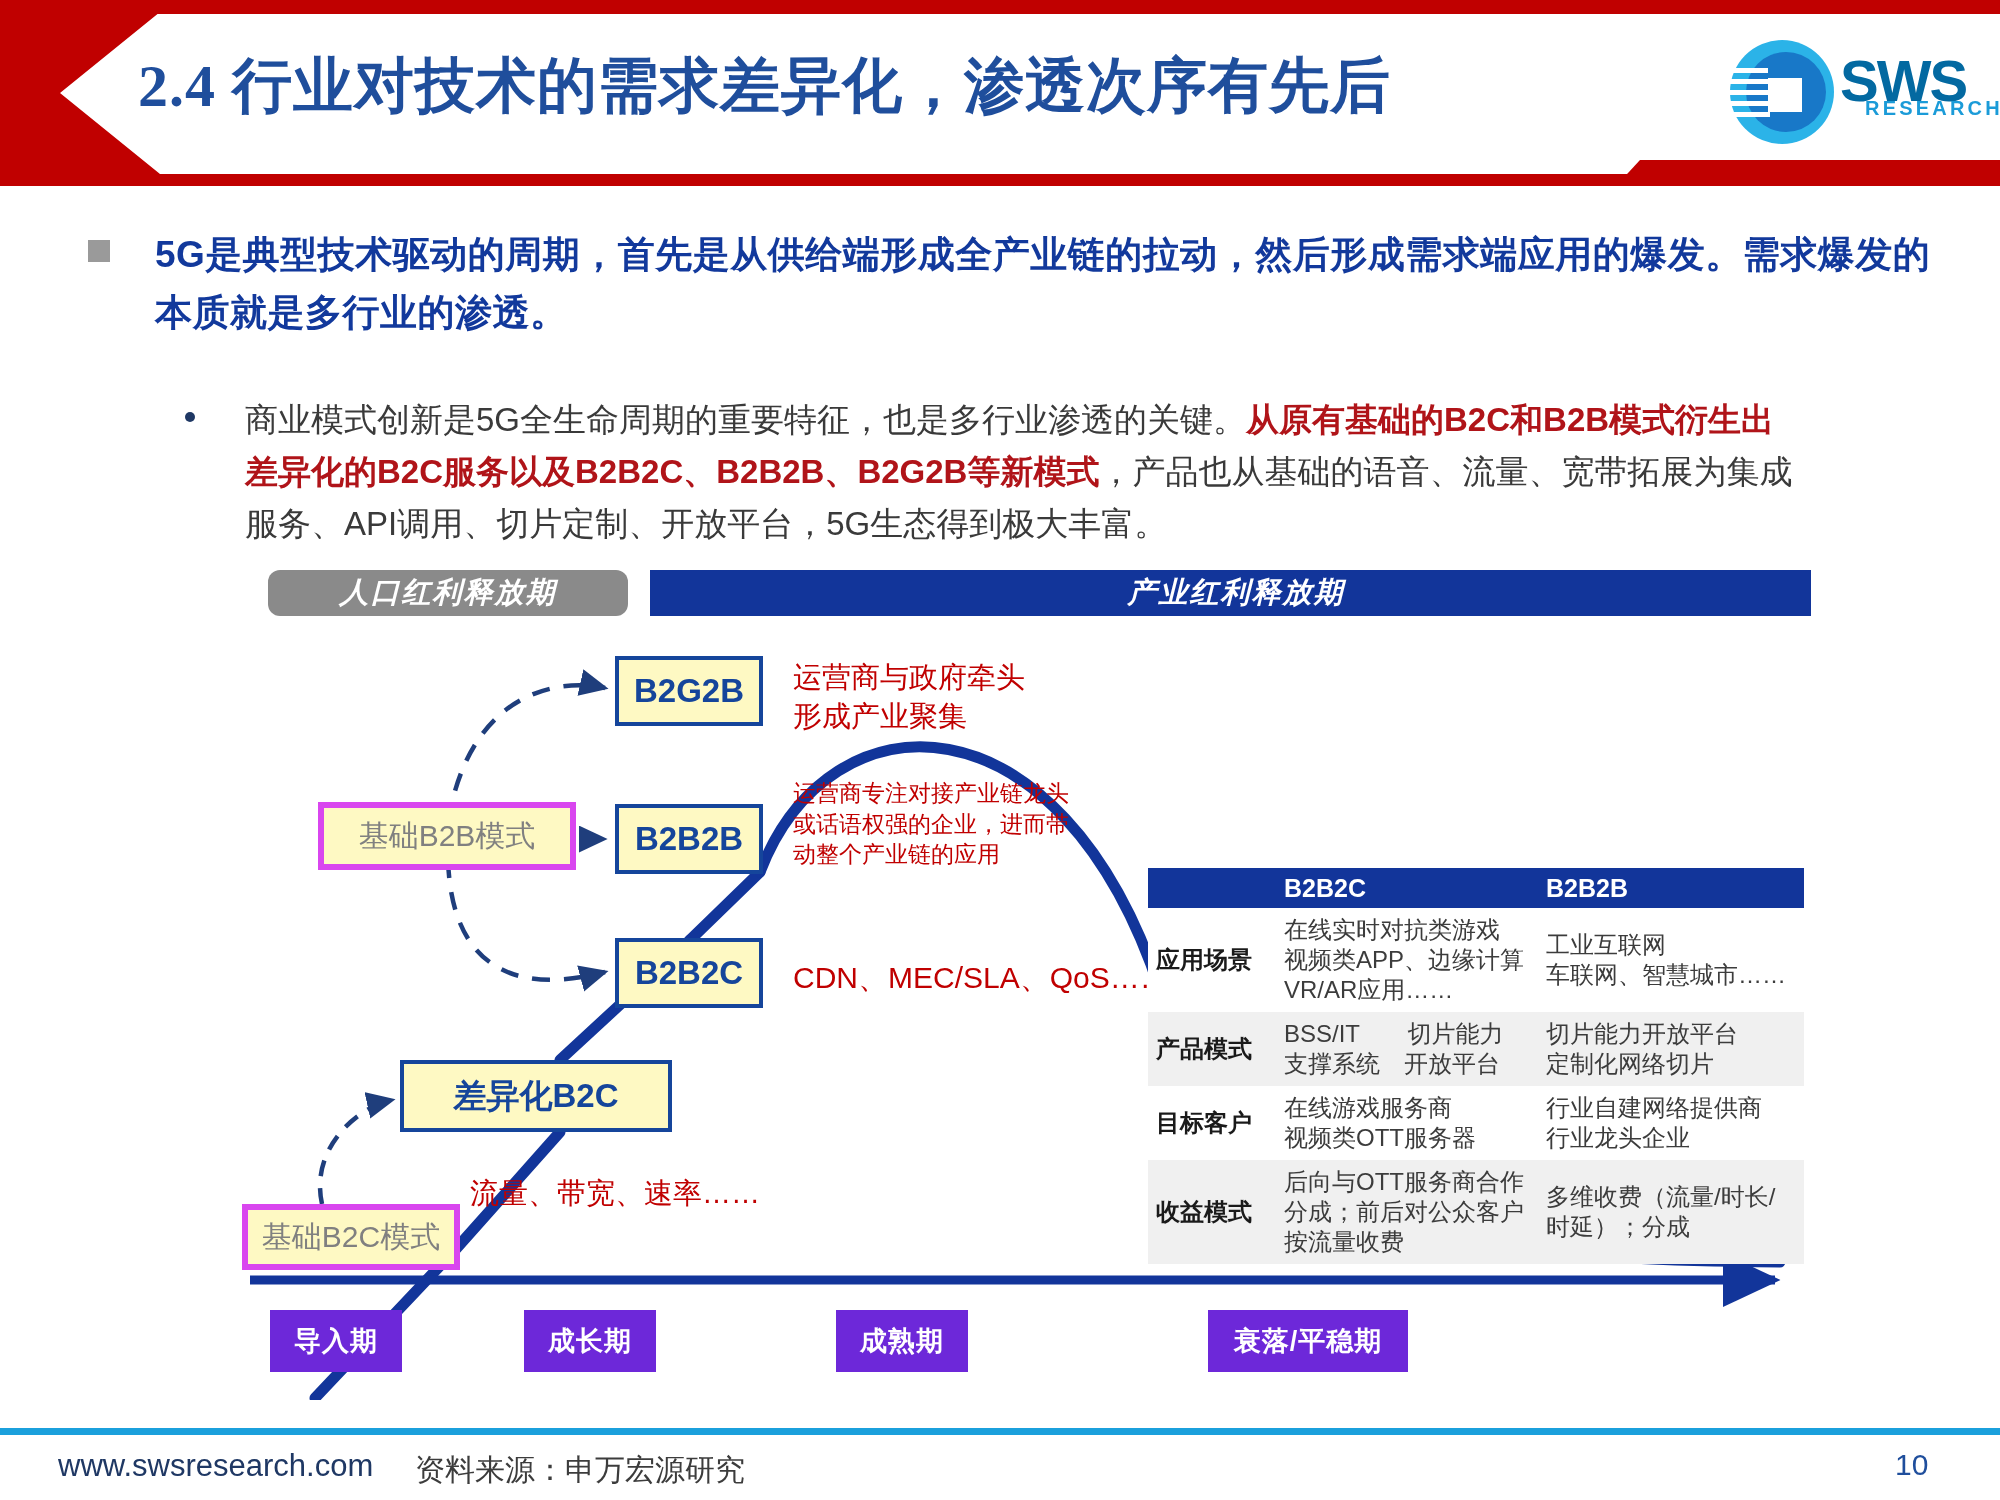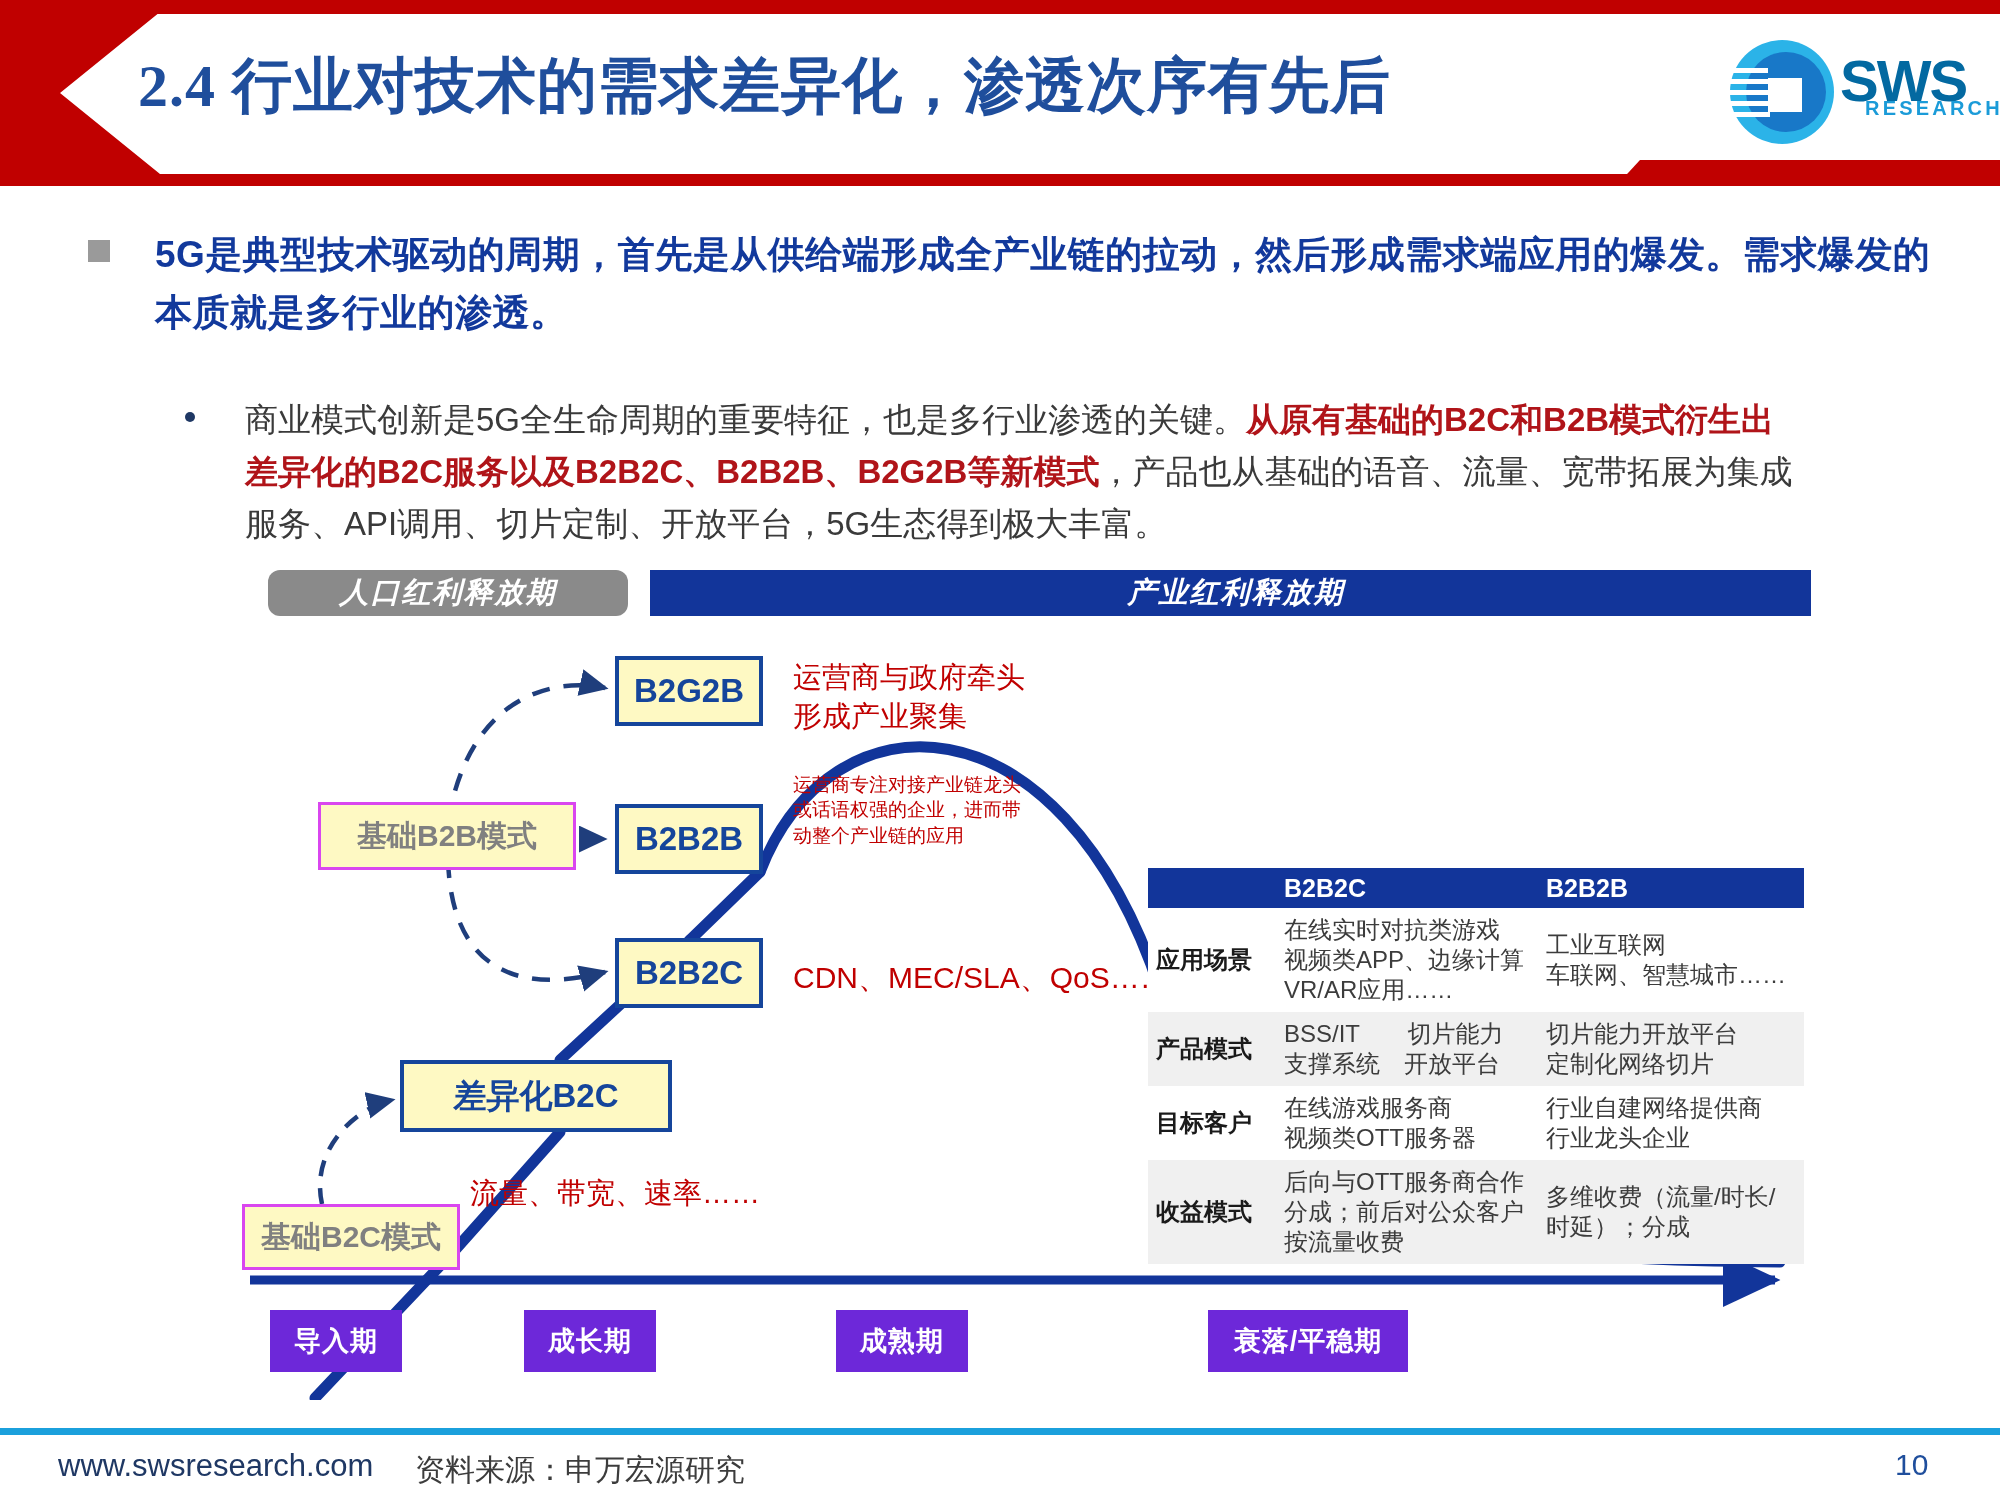--- a/index.html
+++ b/index.html
@@ -59,33 +59,33 @@
   }
   #banner-grey{left:268px;top:10px;width:360px;height:46px;background:#8a8a8a;font-size:29px;border-radius:12px;}
   #banner-blue{left:650px;top:10px;width:1150px;height:46px;background:#12359A;font-size:29px;padding-left:11px;}
 
   
   .node{
     position:absolute;display:flex;align-items:center;justify-content:center;
     box-sizing:border-box;background:#fef9c3;
   }
   .node.blue{border:4px solid #15459B;color:#15459B;font-weight:700;}
-  .node.grey{border:3px solid #d946ef;color:#808080;font-weight:700;}
+  .node.grey{border:6px solid #d946ef;color:#808080;font-weight:400;}
 
   #node-b2g2b{left:615px;top:96px;width:148px;height:70px;font-size:33px;}
   #node-b2b2b{left:615px;top:244px;width:148px;height:70px;font-size:33px;}
   #node-b2b2c{left:615px;top:378px;width:148px;height:70px;font-size:33px;}
   #node-diff-b2c{left:400px;top:500px;width:272px;height:72px;font-size:33px;}
   #node-base-b2b{left:318px;top:242px;width:258px;height:68px;font-size:30px;}
   #node-base-b2c{left:225px;top:644px;width:218px;height:66px;font-size:30px;margin-left:17px;}
 
   
   .ann{position:absolute;color:#C00000;font-size:28px;line-height:1.33;}
   #ann-b2g2b{left:793px;top:98px;width:330px;font-size:29px;}
-  #ann-b2b2b{left:793px;top:212px;width:360px;font-size:19px;}
+  #ann-b2b2b{left:793px;top:218px;width:360px;font-size:23px;}
   #ann-b2b2c{left:793px;top:398px;width:430px;font-size:30px;white-space:nowrap;}
   #ann-b2c{left:470px;top:614px;width:400px;font-size:29px;white-space:nowrap;}
 
   
   #mtable{
     position:absolute;left:1148px;top:308px;width:644px;
     border-collapse:collapse;background:#ffffff;
     font-size:0;
   }
   #mtable table{border-collapse:collapse;width:644px;table-layout:fixed;}

